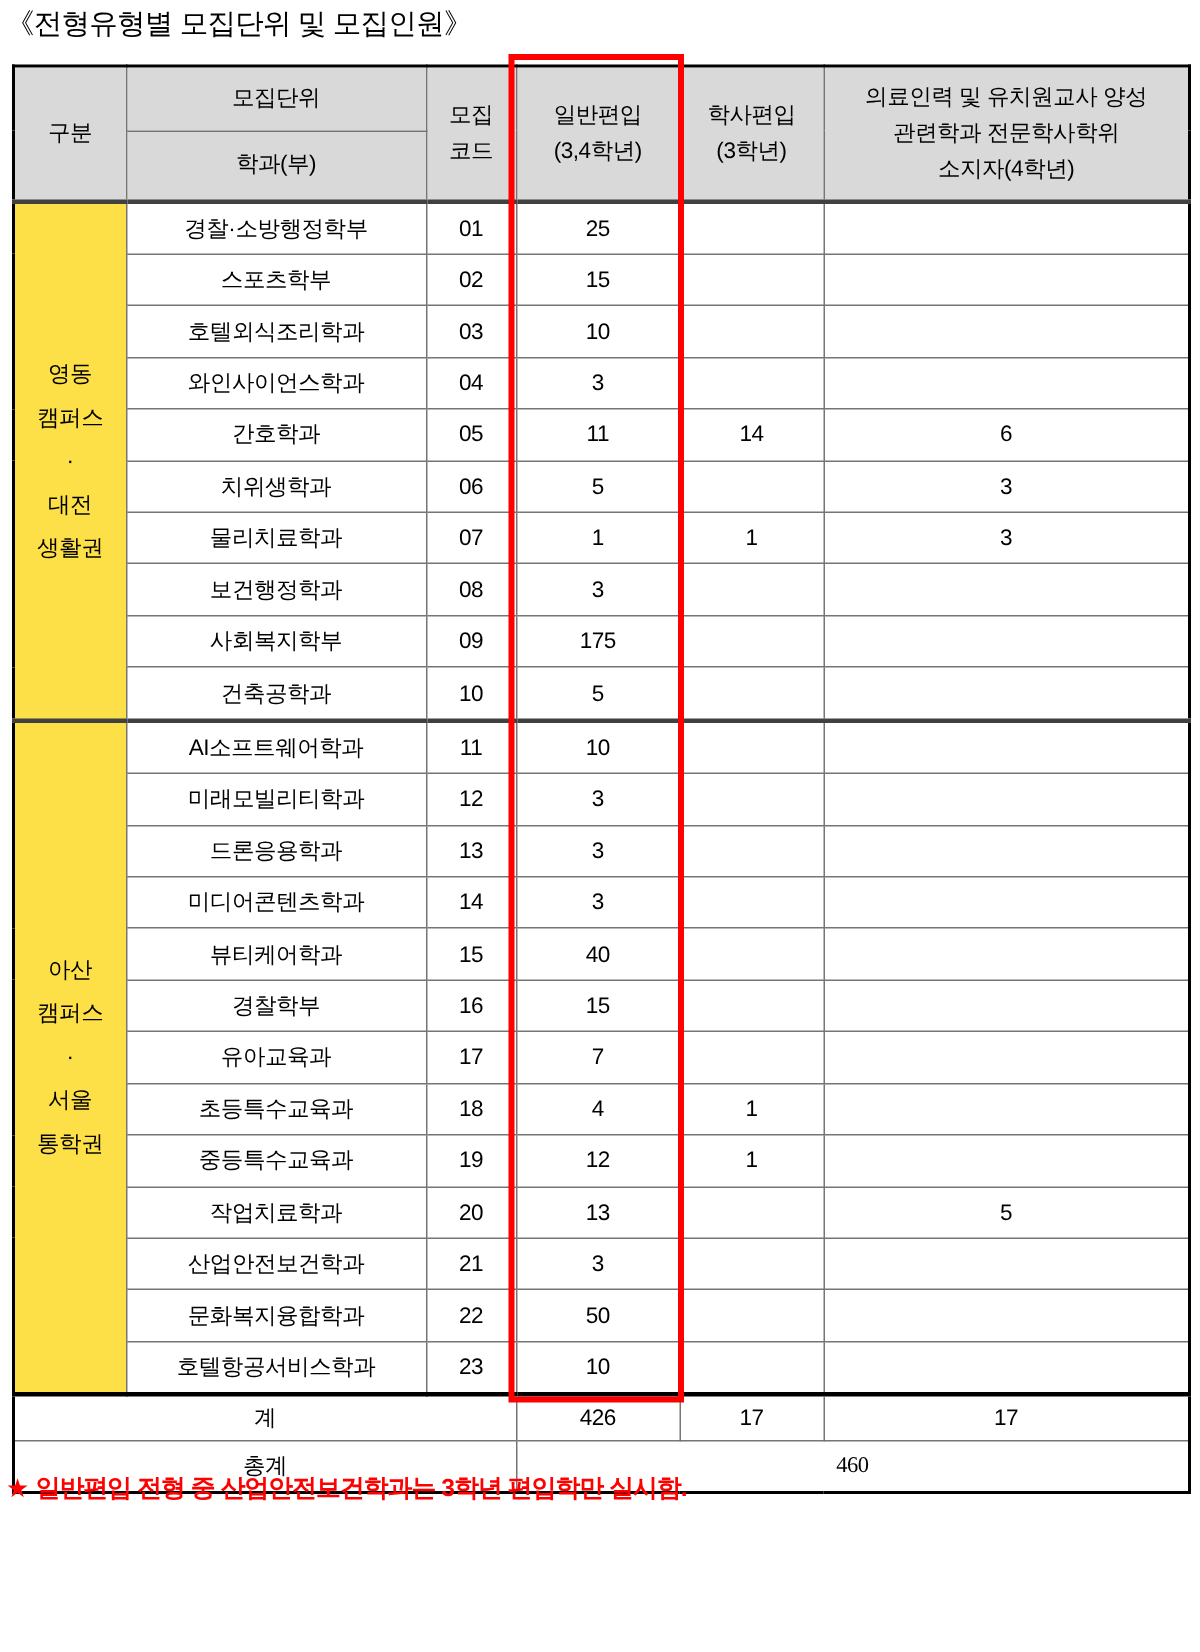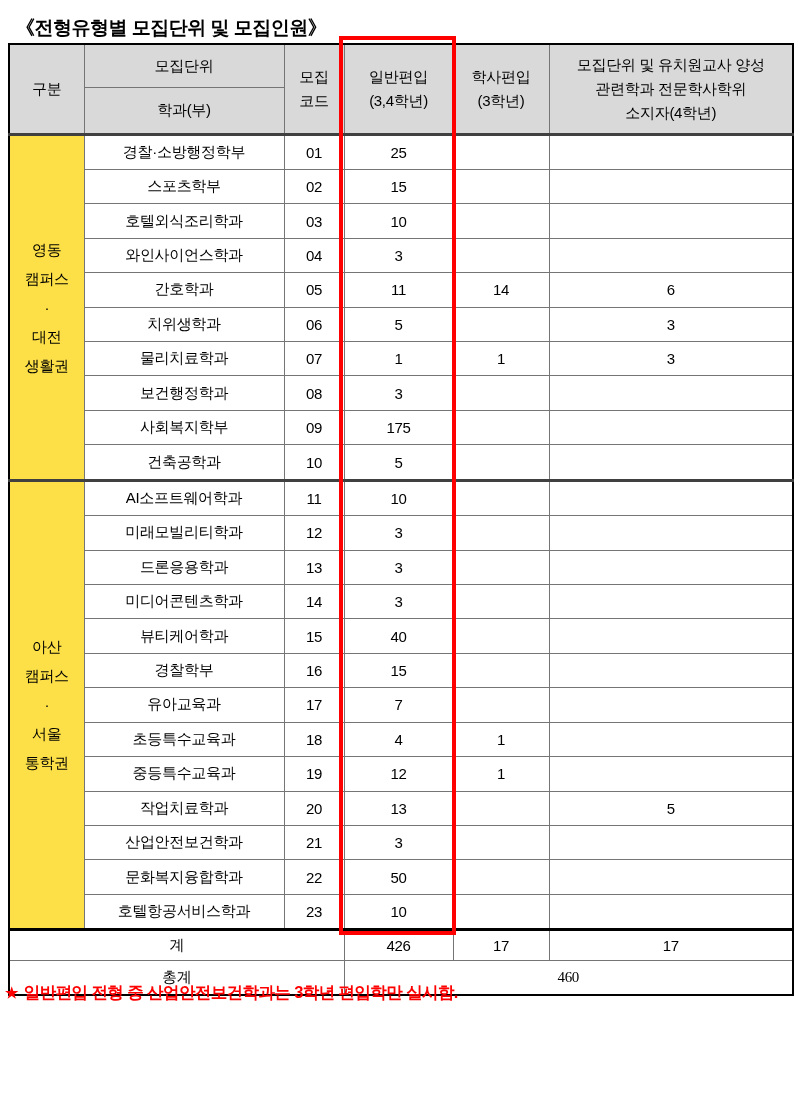--- a/index.html
+++ b/index.html
@@ -1,22 +1,22 @@
 <!DOCTYPE html>
 <html><head>
 <meta charset="utf-8">
 <style>
   html,body { margin:0; padding:0; background:#fff; }
   .page {
     position:relative; width:800px; height:1101px; background:#fff;
     font-family:"Liberation Sans", sans-serif; color:#000; overflow:hidden;
   }
   .title {
-    position:absolute; left:4px; top:3px; margin:12px;
-    font-size:19px; font-weight:bold; letter-spacing:-0.5px;
+    position:absolute; left:4px; top:3px; margin:0;
+    font-size:19px; font-weight:normal; letter-spacing:-0.5px;
   }
   table.tbl {
     position:absolute; left:8px; top:43px; width:784px;
     border-collapse:collapse; table-layout:fixed;
     text-align:center; font-size:15px; border:2px solid #000;
   }
   .tbl th, .tbl td {
     border:1px solid #757575; padding:0 2px; vertical-align:middle;
     overflow:hidden; letter-spacing:-0.3px;
   }
@@ -61,21 +61,21 @@
     <thead>
       <tr class="h1">
         <th rowspan="2">구분</th>
         <th>모집단위</th>
         <th rowspan="2" class="pre">모집
 코드</th>
         <th rowspan="2" class="pre">일반편입
 (3,4학년)</th>
         <th rowspan="2" class="pre">학사편입
 (3학년)</th>
-        <th rowspan="2" class="pre">모집단위 및 유치원교사 양성
+        <th rowspan="2" class="pre">의료인력 및 유치원교사 양성
 관련학과 전문학사학위
 소지자(4학년)</th>
       </tr>
       <tr class="h2">
         <th>학과(부)</th>
       </tr>
     </thead>
     <tbody>
       <tr class="gstart">
         <td rowspan="10" class="campus pre">영동

